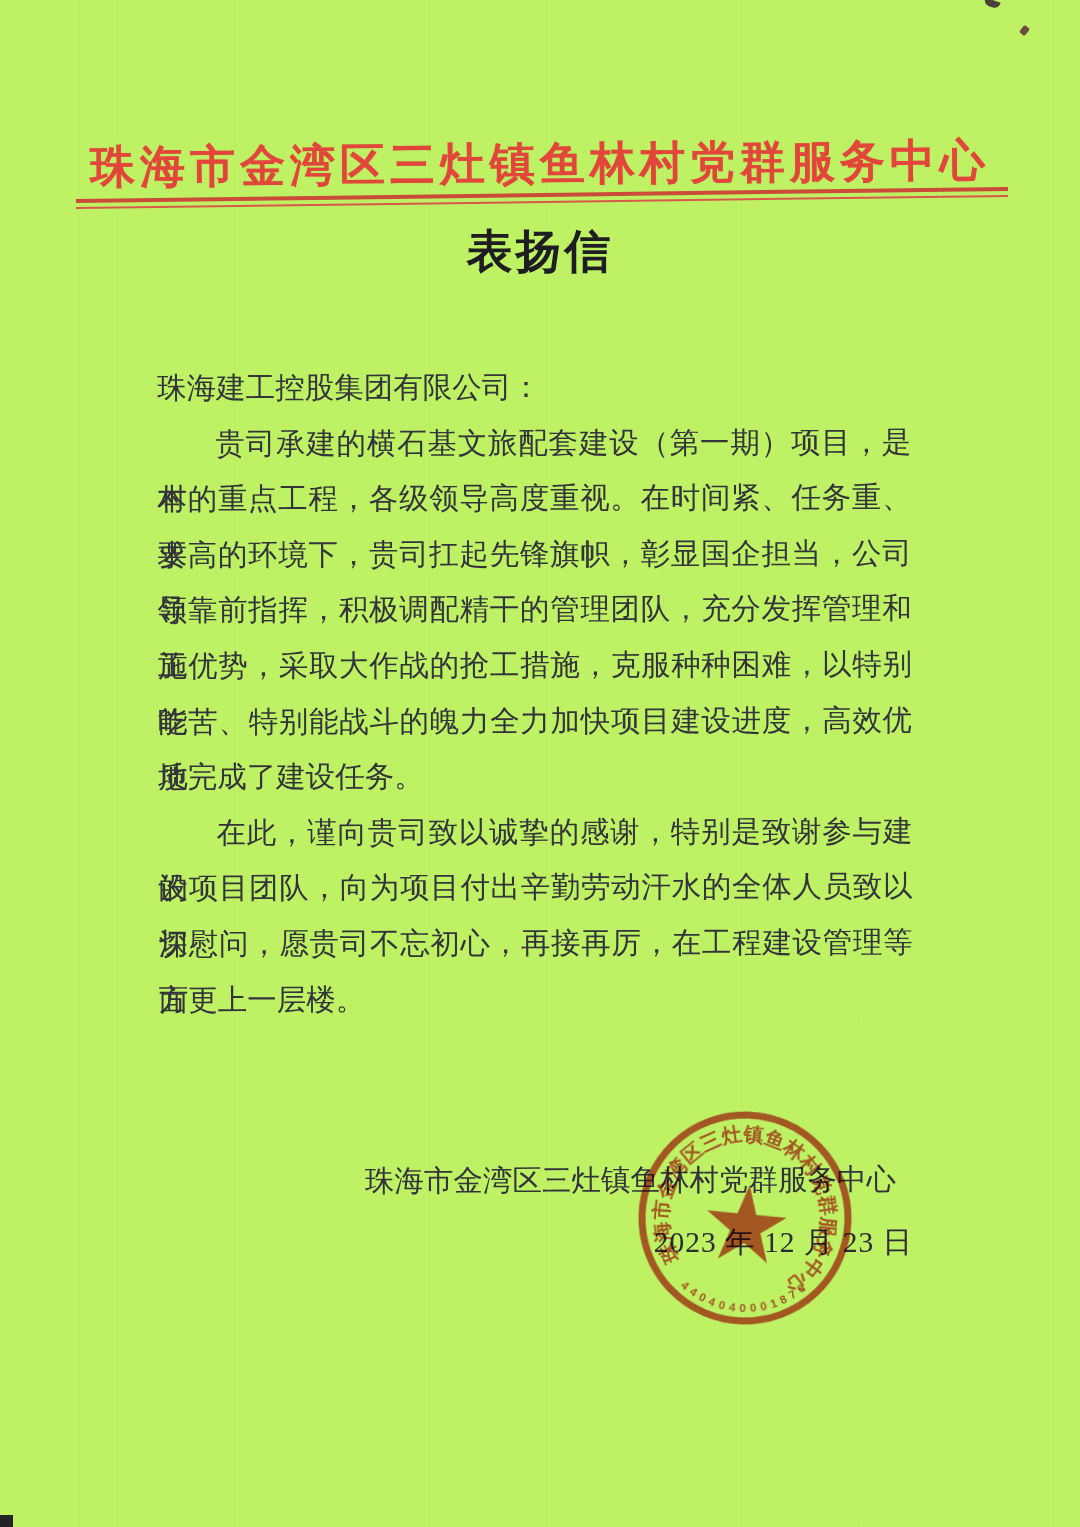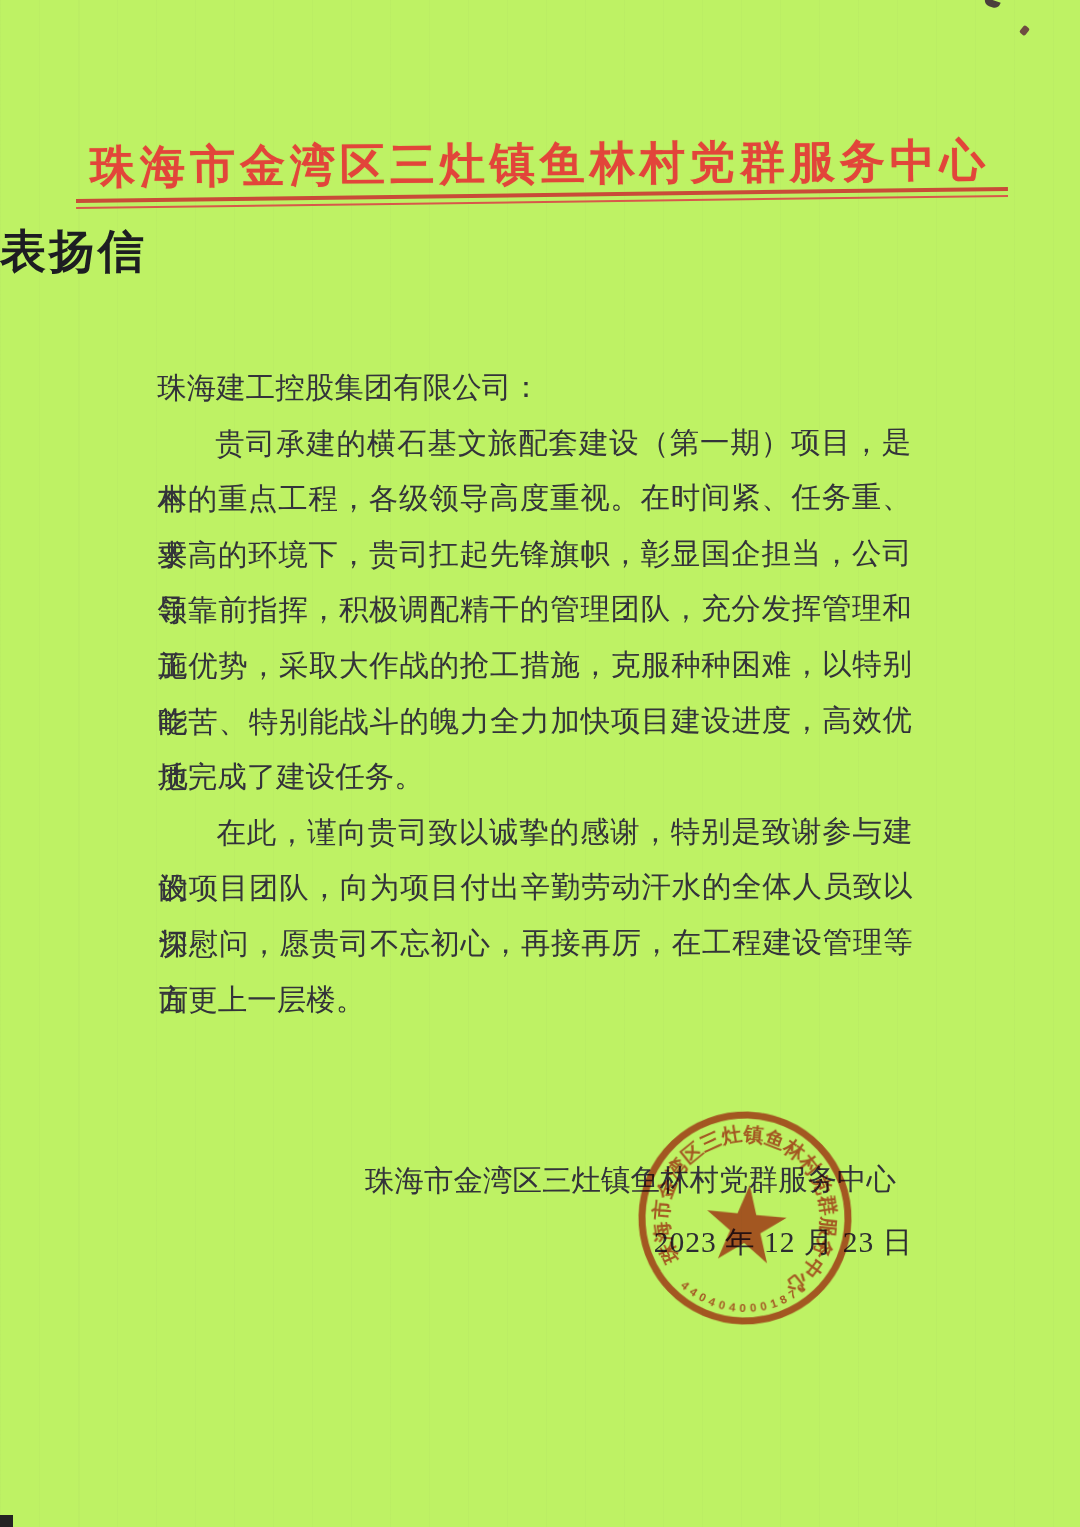--- a/index.html
+++ b/index.html
@@ -25,21 +25,21 @@
     transform:rotate(-0.45deg);
   }
   .red-rule{
     position:absolute;top:193px;left:76px;width:932px;height:10px;
     transform:rotate(-0.75deg);transform-origin:center;
   }
   .red-rule .r1{height:4px;background:#c94b38;}
   .red-rule .r2{height:2px;background:#d8584a;margin-top:4px;}
   .letter-title{
     position:absolute;top:221px;left:0;width:100%;
-    text-align:left;
+    text-align:center;
     font-family:"Liberation Sans","DejaVu Sans",sans-serif;
     font-weight:bold;font-size:46px;letter-spacing:3px;color:#1d1d22;
   }
   
   .letter-body{
     position:absolute;top:360px;left:158px;width:754px;
     font-size:29.5px;line-height:55.6px;color:#33333a;
     transform:rotate(-0.15deg);
   }
   .b-line{height:55.6px;white-space:nowrap;}

